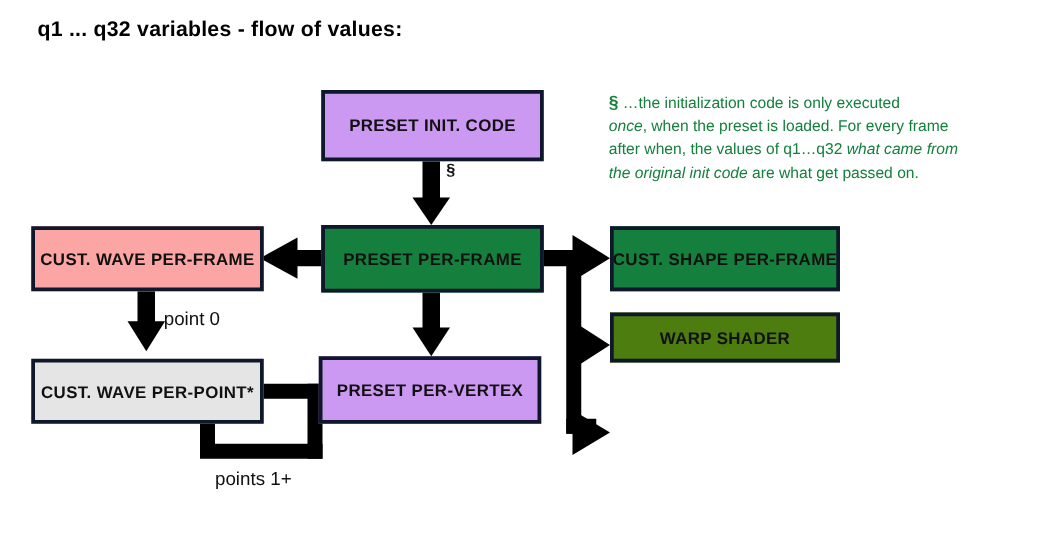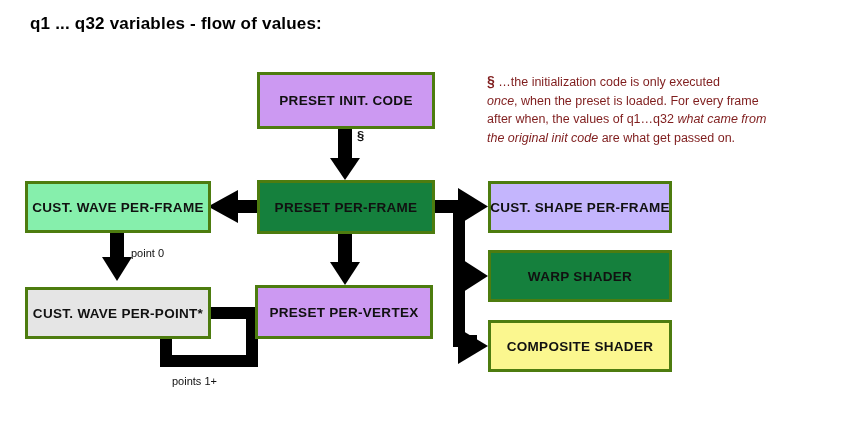--- a/index.html
+++ b/index.html
@@ -22,54 +22,54 @@
   .title {
     position: absolute;
     left: 30px; top: 14px;
     font-size: 17px;
     font-weight: bold;
     letter-spacing: 0.2px;
     white-space: nowrap;
   }
   .node {
     position: absolute;
-    border: 3px solid #4d7c0f;
+    border: 3px solid #0f172a;
     display: flex;
     align-items: center;
     justify-content: center;
     font-size: 13.5px;
     font-weight: bold;
     letter-spacing: 0.3px;
     text-align: right;
     white-space: nowrap;
     color: #111;
   }
   #node-preset-init   { left: 257px; top: 72px;  width: 178px; height: 57px;  background: #cc99f2; }
   #node-preset-frame  { left: 257px; top: 180px; width: 178px; height: 54px;  background: #15803d; }
   #node-preset-vertex { left: 255px; top: 285px; width: 178px; height: 54px;  background: #cc99f2; }
-  #node-wave-frame    { left: 25px;  top: 181px; width: 186px; height: 52px;  background: #86efac; }
+  #node-wave-frame    { left: 25px;  top: 181px; width: 186px; height: 52px;  background: #fca5a5; }
   #node-wave-point    { left: 25px;  top: 287px; width: 186px; height: 52px;  background: #e5e5e5; }
-  #node-shape-frame   { left: 488px; top: 181px; width: 184px; height: 52px;  background: #c4b5fd; }
-  #node-warp-shader   { left: 488px; top: 250px; width: 184px; height: 52px;  background: #15803d; }
+  #node-shape-frame   { left: 488px; top: 181px; width: 184px; height: 52px;  background: #15803d; }
+  #node-warp-shader   { left: 488px; top: 250px; width: 184px; height: 40px;  background: #4d7c0f; }
   #node-comp-shader   { left: 488px; top: 320px; width: 184px; height: 52px;  background: #fbf78f; }
 
   .note {
     position: absolute;
     left: 487px; top: 72px;
     width: 320px;
     font-size: 12.5px;
     line-height: 18.5px;
-    color: #7f1d1d;
+    color: #15803d;
   }
   .note .sec { font-weight: bold; font-size: 14px; }
   .note i { font-style: italic; }
 
   .edge-label {
     position: absolute;
-    font-size: 11px;
+    font-size: 15px;
     color: #111;
     white-space: nowrap;
   }
   #label-point0  { left: 131px; top: 247px; }
   #label-points1 { left: 172px; top: 375px; }
   #label-section { left: 357px; top: 128px; font-weight: bold; font-size: 13px; }
   svg { position: absolute; left: 0; top: 0; pointer-events: none; }
 </style>
 </head>
 <body>
@@ -132,21 +132,20 @@
   <div class="node" id="node-preset-vertex">PRESET PER-VERTEX</div>
 
   <div class="node" id="node-wave-frame">CUST. WAVE PER-FRAME</div>
 
   <div class="node" id="node-wave-point">CUST. WAVE PER-POINT*</div>
 
   <div class="node" id="node-shape-frame">CUST. SHAPE PER-FRAME</div>
 
   <div class="node" id="node-warp-shader">WARP SHADER</div>
 
-  <div class="node" id="node-comp-shader">COMPOSITE SHADER</div>
 
   <div class="edge-label" id="label-section">§</div>
 
   <div class="edge-label" id="label-point0">point 0</div>
 
   <div class="edge-label" id="label-points1">points 1+</div>
 
   <div class="note">
     <span class="sec">§</span>
     <span>…the initialization code is only executed</span><br>

